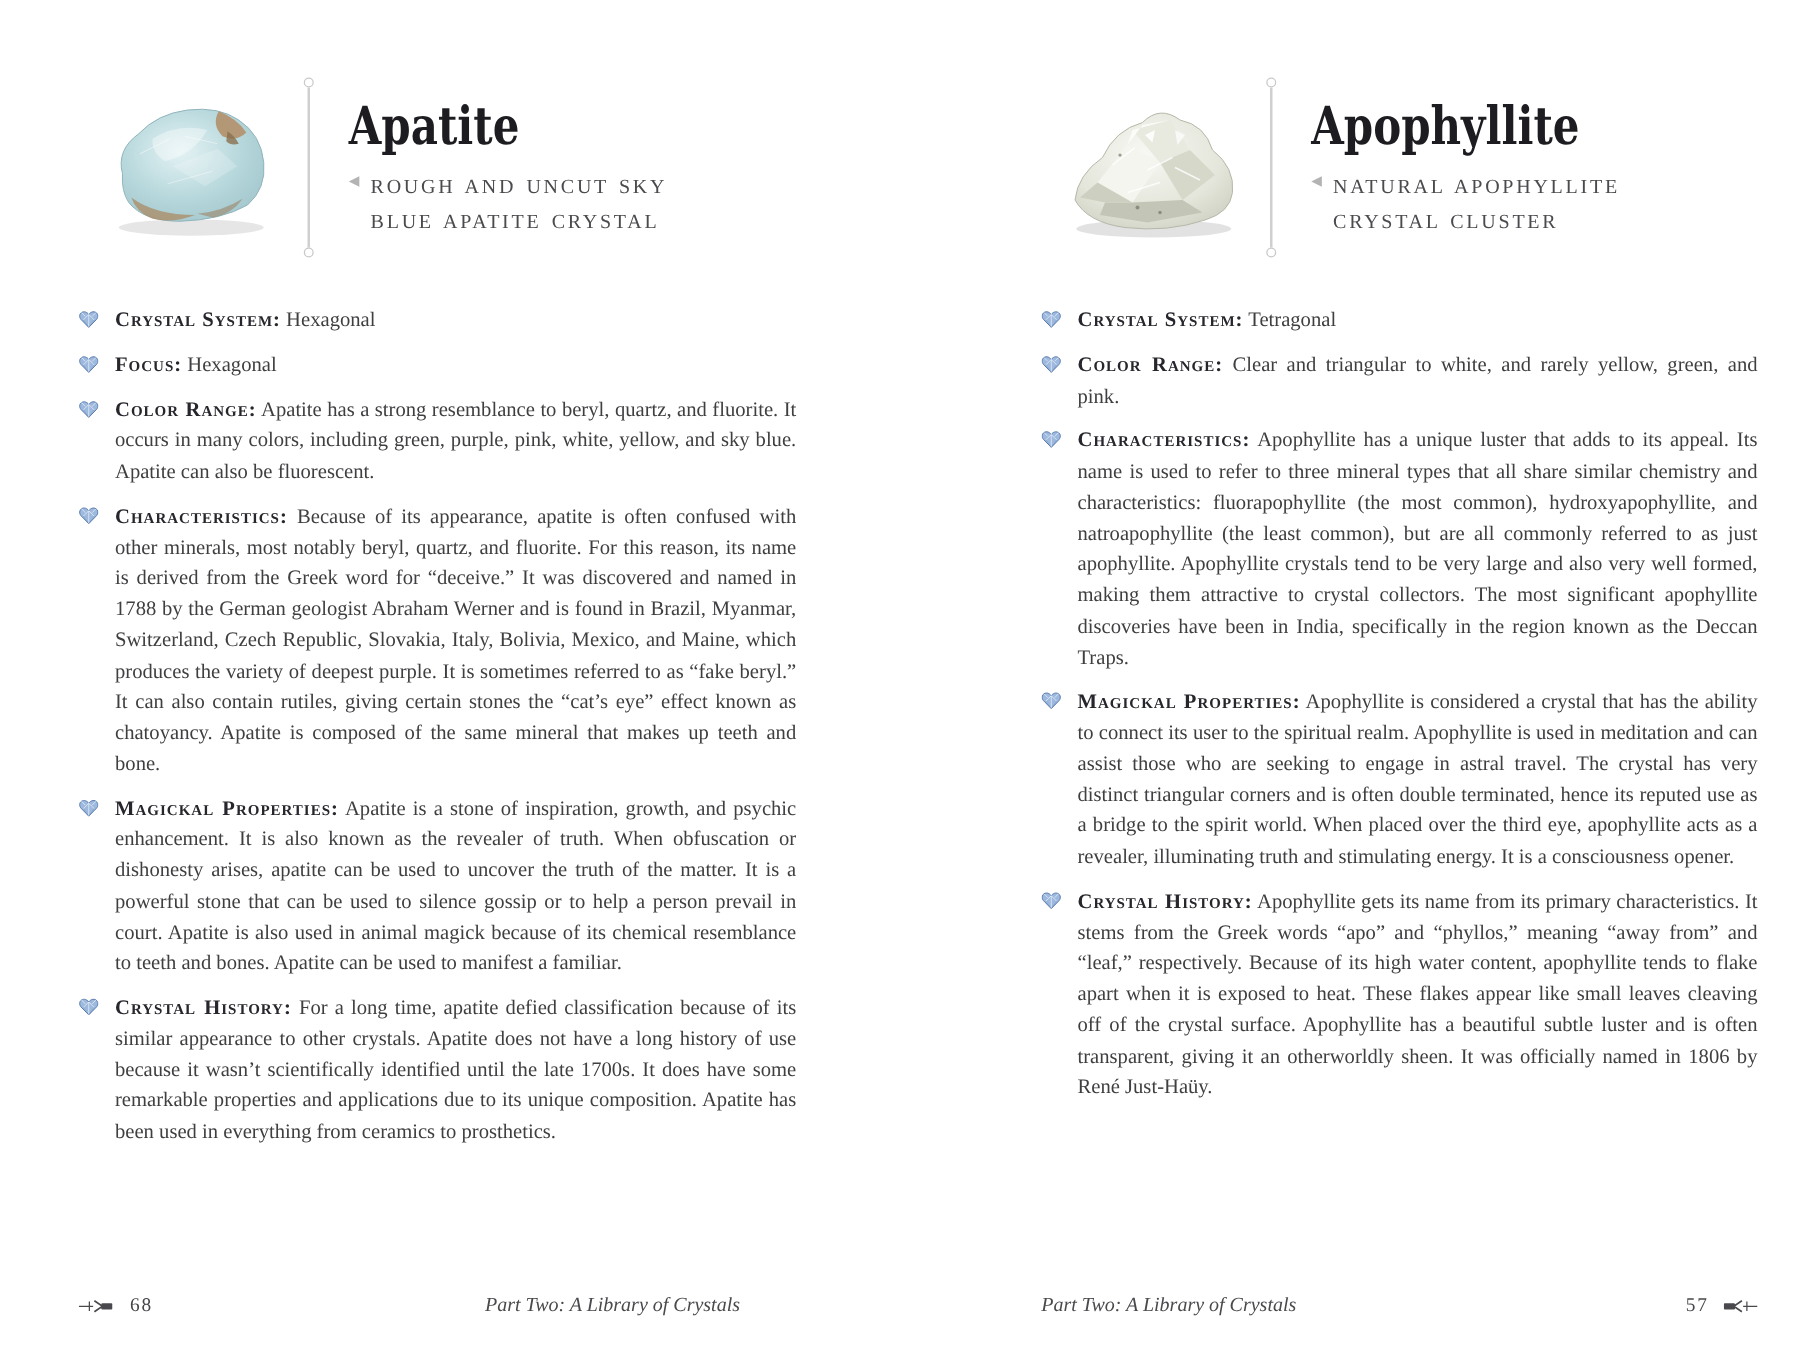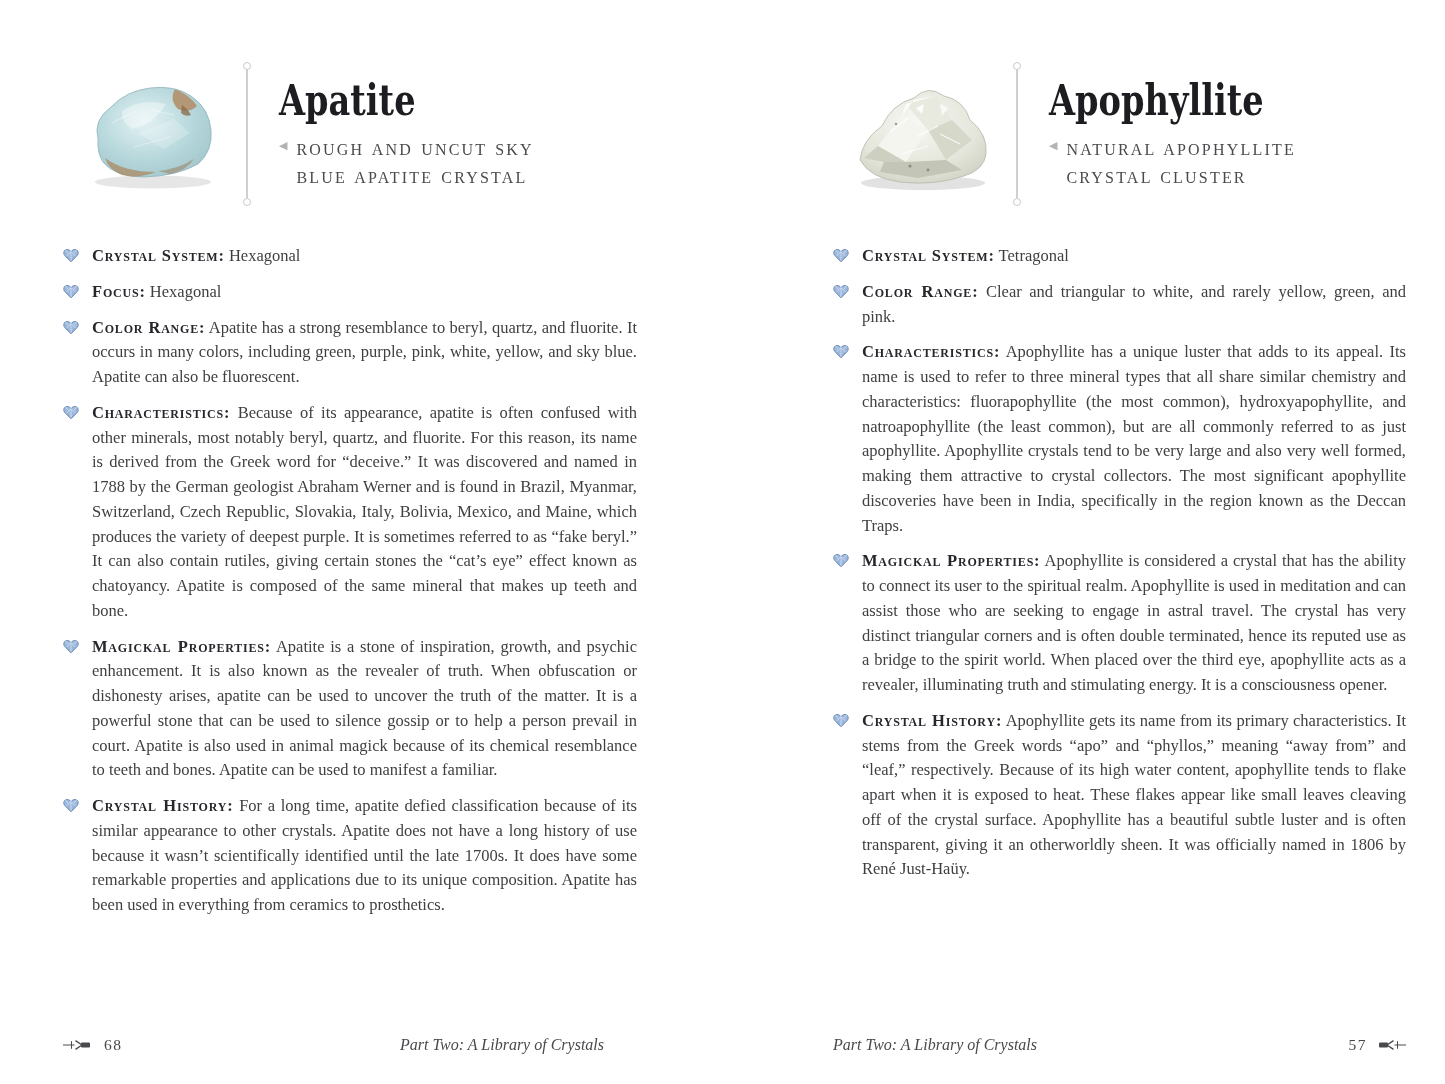--- a/index.html
+++ b/index.html
@@ -28,21 +28,21 @@
   
   .entries { }
   .entry { position:relative; padding-left:29px; margin-bottom:11px; }
   .entry p { font-size:16.5px; line-height:1.5; text-align:justify; hyphens:auto; }
   .entry .gem { position:absolute; left:0; top:4px; width:16px; height:15px; }
   .entry .label { font-variant:small-caps; font-weight:600; letter-spacing:0.8px; color:#26262c; }
   .entry .bodytext { color:#3f3f42;margin-top:23px; }
 
   
   .page-footer { position:absolute; bottom:30px; display:flex; align-items:center; }
-  .page-left  .page-footer { left:63px;  right:100px; }
+  .page-left  .page-footer { left:63px;  right:112px; }
   .page-right .page-footer { left:111px; right:38px; }
   .pagenum { font-size:15.5px; letter-spacing:1.5px; color:#47474b; }
   .foot-title { font-style:italic; font-size:16px; color:#4a4a4e; }
   .page-left  .foot-title { margin-left:auto; padding-right:18px; }
   .page-left  .pagenum { margin-left:14px; }
   .page-right .pagenum { margin-left:auto; margin-right:12px; }
   .orn { display:inline-flex; }
   .orn.mirror svg { transform:scaleX(-1); }
 
   .svgdefs { position:absolute; width:0; height:0; overflow:hidden; }

